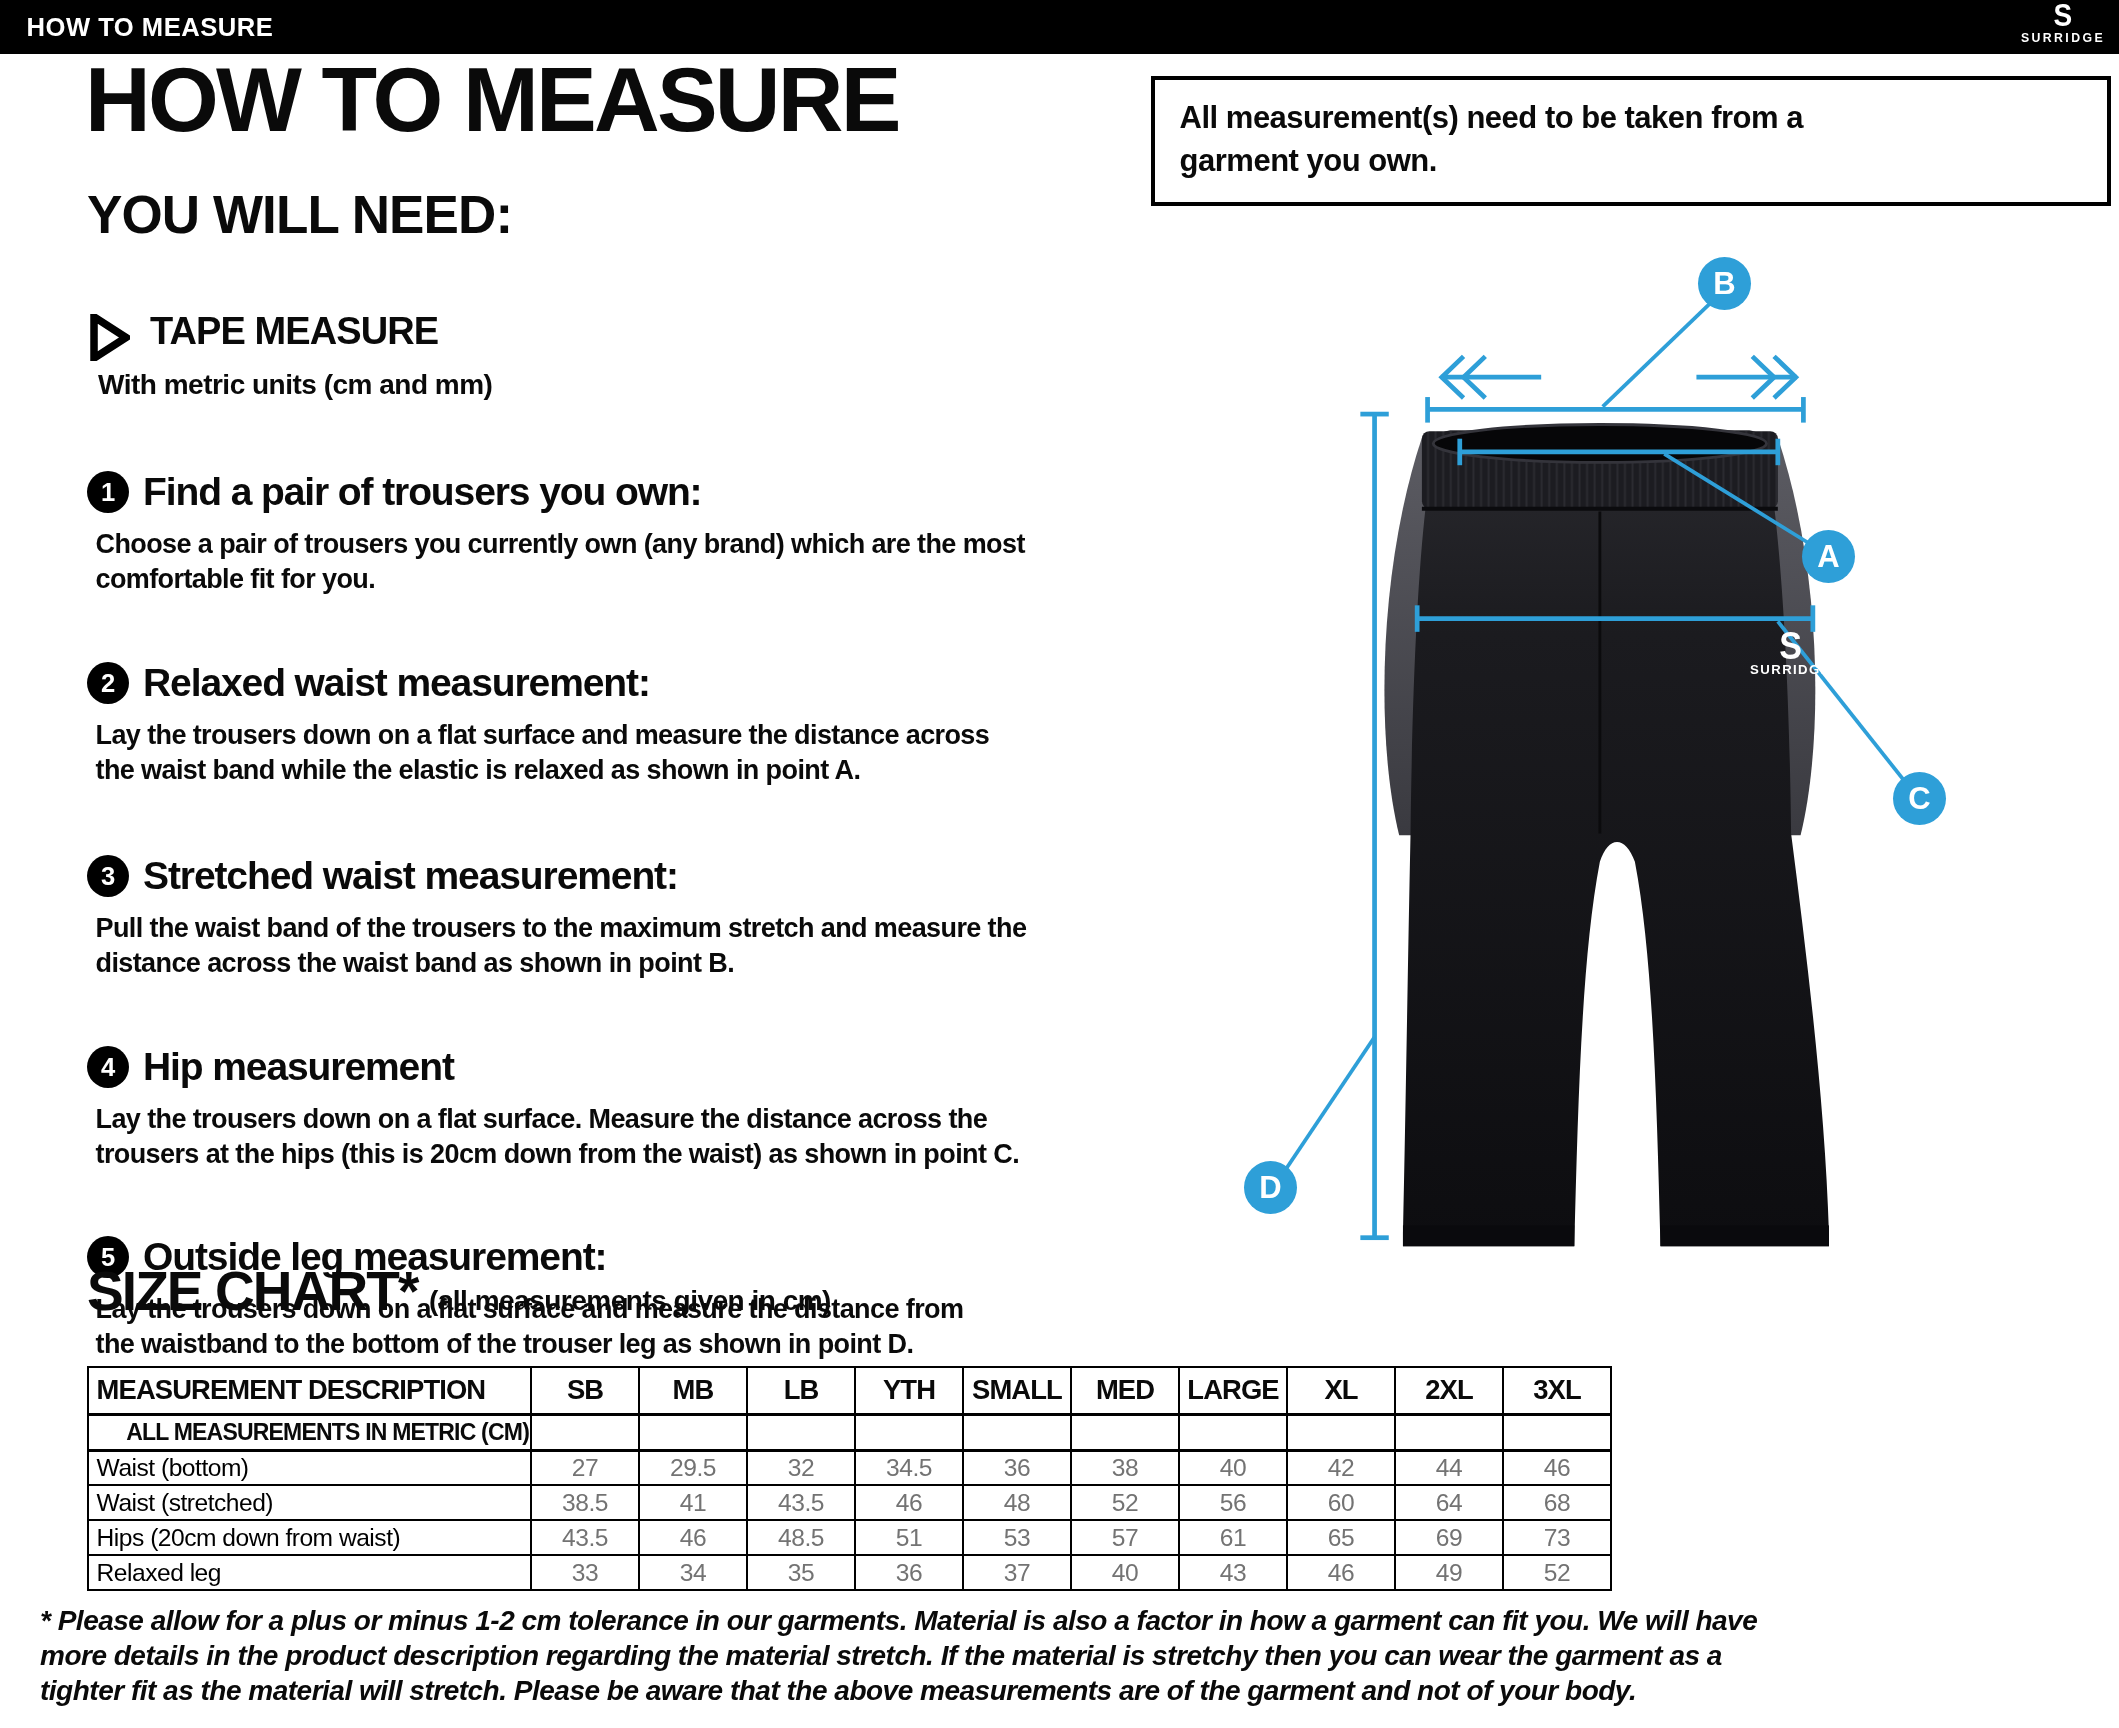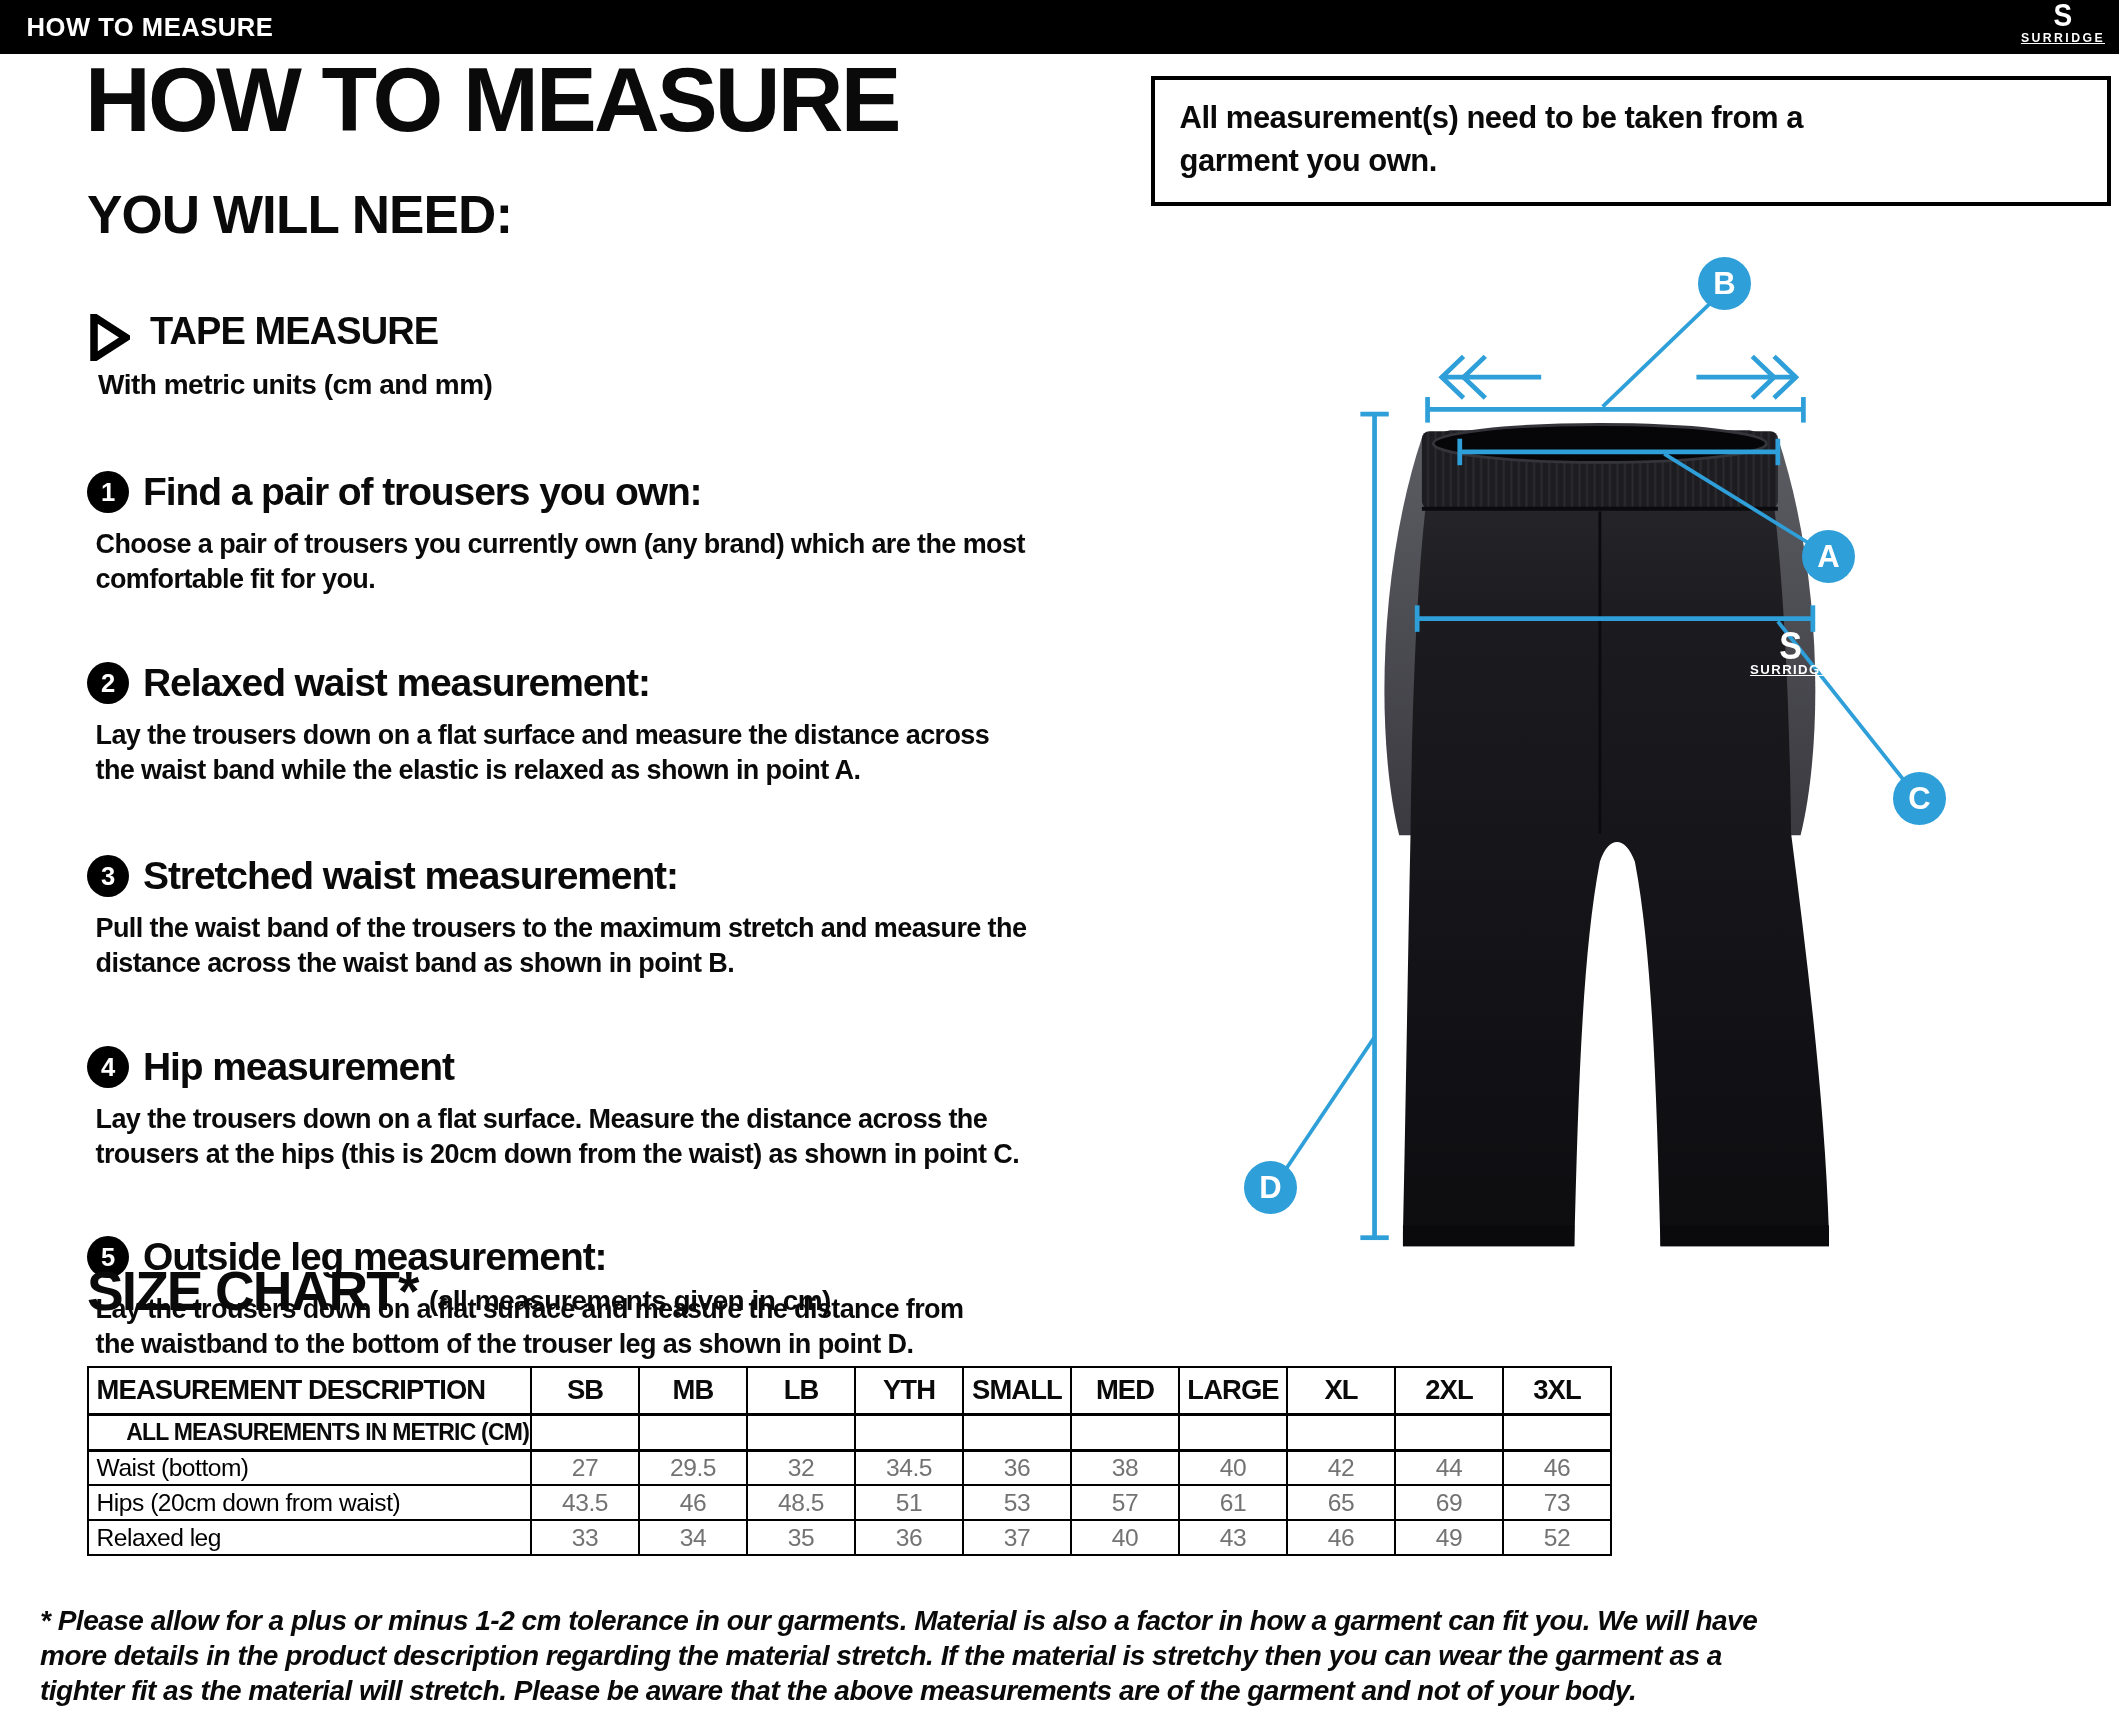--- a/index.html
+++ b/index.html
@@ -6,21 +6,21 @@
   #canvas{position:relative;width:2120px;height:1728px;background:#ffffff;overflow:hidden;
           font-family:"Liberation Sans",sans-serif;color:#0a0a0a;}
   .abs{position:absolute;}
 
   
   .topbar{left:0;top:0;width:2120px;height:54px;background:#000;}
   .topbar-title{left:26.5px;top:0;height:54px;line-height:54px;color:#fff;font-size:25.6px;
                 font-weight:bold;letter-spacing:0.5px;}
   .brand{display:flex;flex-direction:column;align-items:center;color:#fff;}
   .brand-s{font-weight:bold;line-height:1;transform:scaleY(1.15);}
-  .brand-word{font-weight:bold;letter-spacing:2.4px;text-decoration:underline;}
+  .brand-word{font-weight:bold;letter-spacing:2.4px;}
   .brand-top{right:15px;top:1.9px;}
   .brand-top .brand-s{font-size:28px;}
   .brand-top .brand-word{font-size:12.3px;margin-top:0.9px;}
 
   
   .h1{left:85px;top:52px;font-size:91px;font-weight:bold;letter-spacing:-2.8px;line-height:1.05;}
   .h2{left:87px;top:184px;font-size:53px;font-weight:bold;letter-spacing:-0.9px;}
 
   
   .notice{left:1151px;top:76px;width:960px;box-sizing:border-box;border:4.7px solid #000;
@@ -300,20 +300,33 @@
       <td class="val">32</td>
       <td class="val">34.5</td>
       <td class="val">36</td>
       <td class="val">38</td>
       <td class="val">40</td>
       <td class="val">42</td>
       <td class="val">44</td>
       <td class="val">46</td>
     </tr>
     <tr class="data">
+      <td class="lbl">Waist (stretched)</td>
+      <td class="val">38.5</td>
+      <td class="val">41</td>
+      <td class="val">43.5</td>
+      <td class="val">46</td>
+      <td class="val">48</td>
+      <td class="val">52</td>
+      <td class="val">56</td>
+      <td class="val">60</td>
+      <td class="val">64</td>
+      <td class="val">68</td>
+    </tr>
+    <tr class="data">
       <td class="lbl">Hips (20cm down from waist)</td>
       <td class="val">43.5</td>
       <td class="val">46</td>
       <td class="val">48.5</td>
       <td class="val">51</td>
       <td class="val">53</td>
       <td class="val">57</td>
       <td class="val">61</td>
       <td class="val">65</td>
       <td class="val">69</td>

